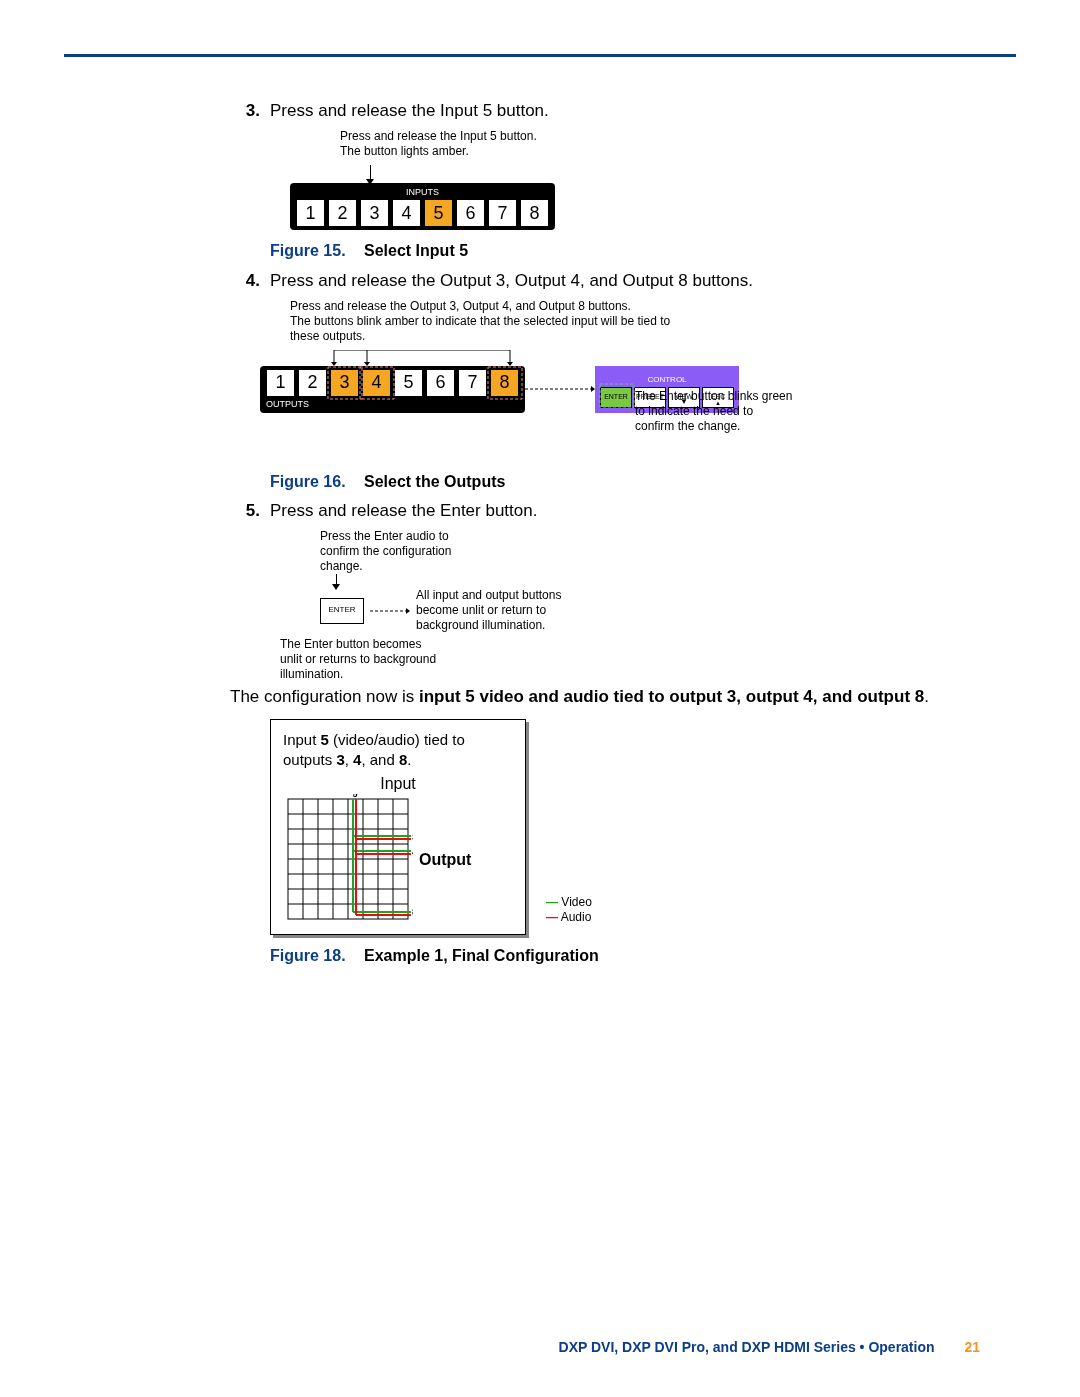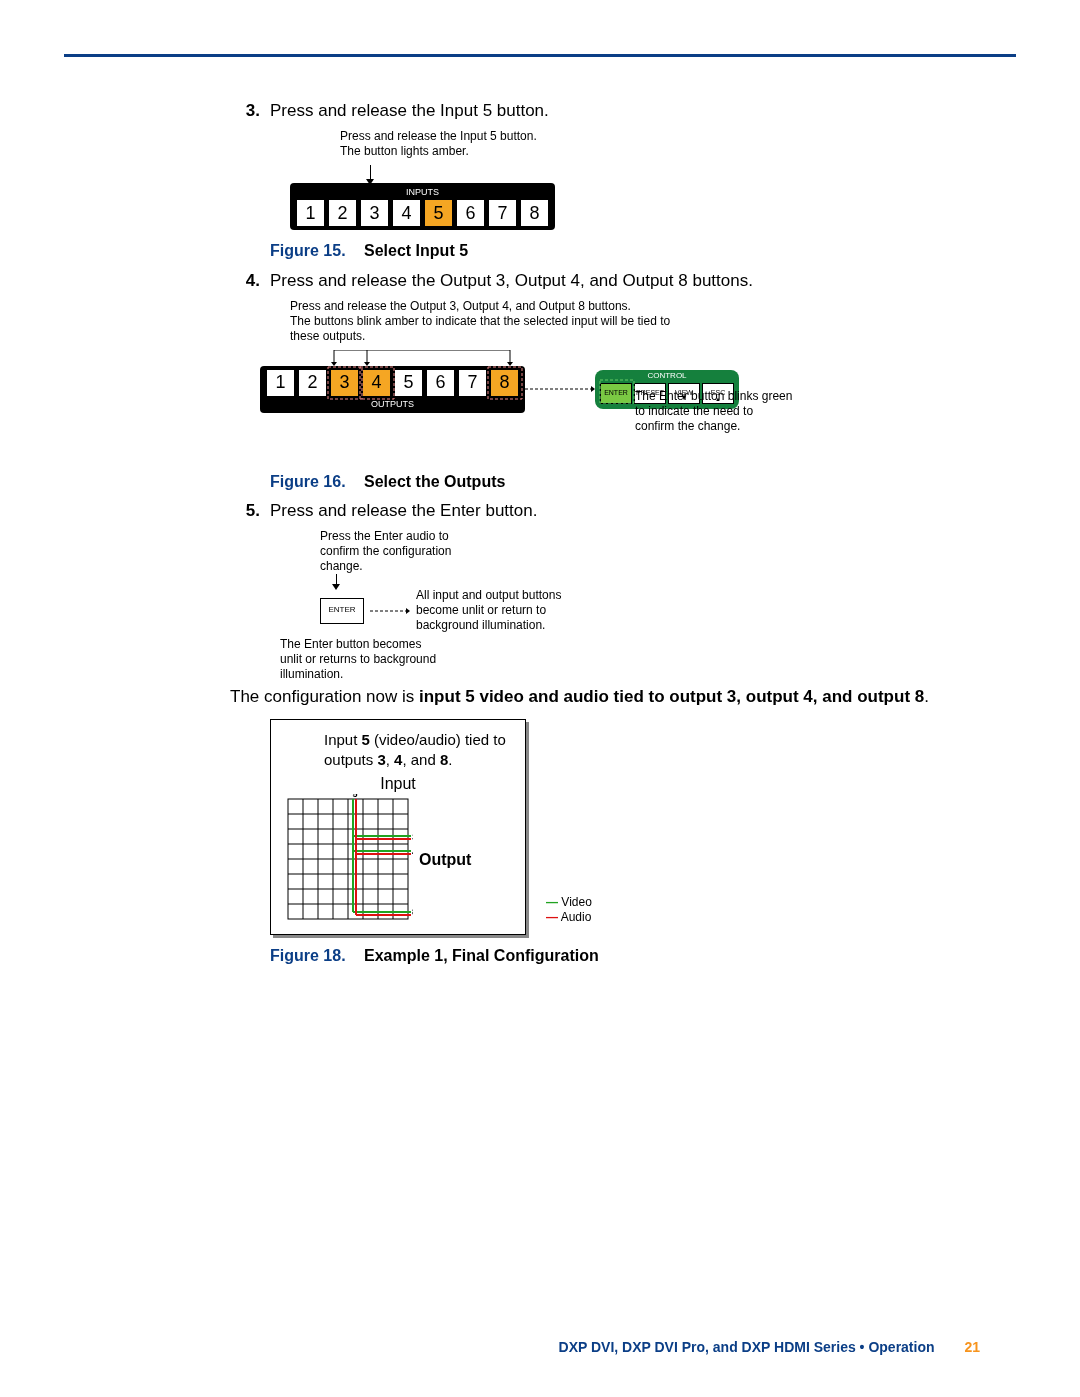--- a/index.html
+++ b/index.html
@@ -61,41 +61,41 @@
   }
   .panel-label-top {
     color: #fff;
     font-size: 9px;
     text-align: center;
     margin-bottom: 1px;
   }
   .panel-label-bottom {
     color: #fff;
     font-size: 9px;
-    text-align: center;
+    text-align: left;
     margin-top: 1px;
   }
   .btnrow { display: flex; gap: 3px; }
   .pbtn {
     width: 29px;
     height: 28px;
     background: #fff;
     border: 1px solid #000;
     font-size: 18px;
     font-family: Arial;
     display: flex;
     align-items: center;
     justify-content: center;
     box-sizing: border-box;
   }
   .pbtn.amber { background: #f5a623; }
   .control-panel {
-    background: #15803d;
-    border-radius: 8px;
-    padding: 1px 5px 5px 5px;
+    background: #8b5cf6;
+    border-radius: 0;
+    padding: 9px 5px 5px 5px;
     display: inline-block;
   }
   .control-label { color:#fff; font-size:8px; text-align:center; margin-bottom:1px; }
   .cbtnrow { display:flex; gap:2px; }
   .cbtn {
     width: 32px; height: 21px; background:#fff; border:1px solid #000;
     font-size: 7px; display:flex; align-items:center; justify-content:center;
     box-sizing:border-box; position:relative;
   }
   .cbtn.green { background:#7ac943; }
@@ -282,21 +282,21 @@
     <div class="small-caption" style="width:160px; margin-top:4px; margin-left:-40px;">The Enter button becomes unlit or returns to background illumination.</div>
   </div>
 
 
   <div style="margin:4px 0 10px 0;">
     <span>The configuration now is </span><b>input 5 video and audio tied to output 3, output 4, and output 8</b><span>.</span>
   </div>
 
   <div style="margin-left:40px; display:flex; align-items:flex-end; gap:20px;">
     <div class="dashbox">
-      <div style="font-size:15px;margin-left:41px;">
+      <div style="font-size:15px;">
         Input <b>5</b> (video/audio) tied to outputs <b>3</b>, <b>4</b>, and <b>8</b>.
       </div>
       <div style="text-align:center; font-size:16px; margin-top:2px;">Input</div>
       <div style="display:flex; align-items:center; gap:6px;">
         <div class="grid">
           <svg width="130" height="130" viewBox="0 0 130 130">
 
             <g stroke="#000" stroke-width="1">
               <rect x="5" y="5" width="120" height="120" fill="none"></rect>
               <line x1="20" y1="5" x2="20" y2="125"></line>

